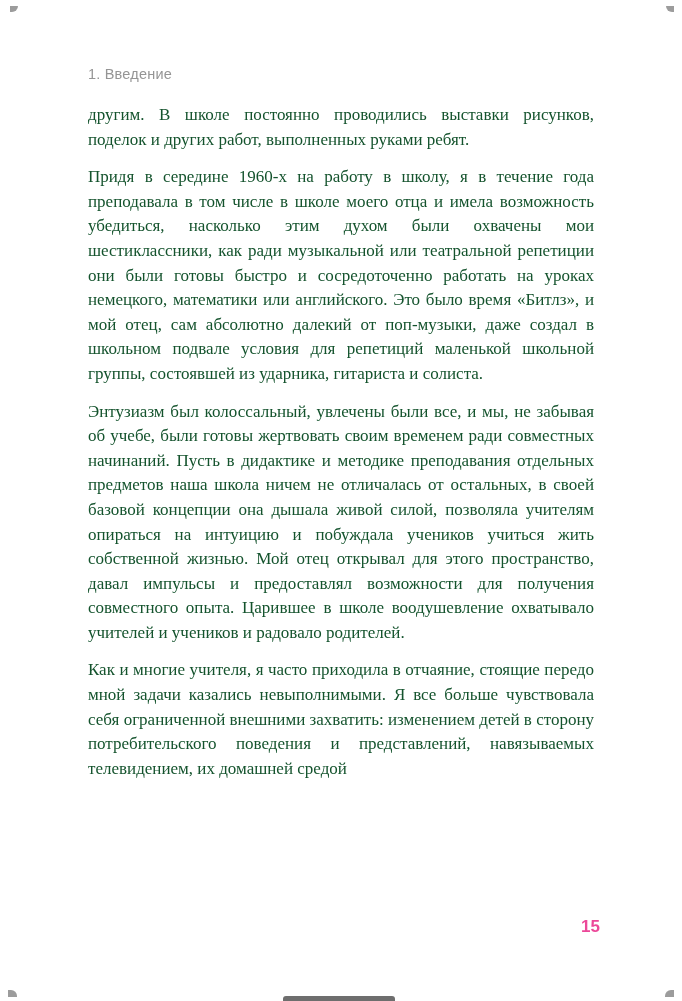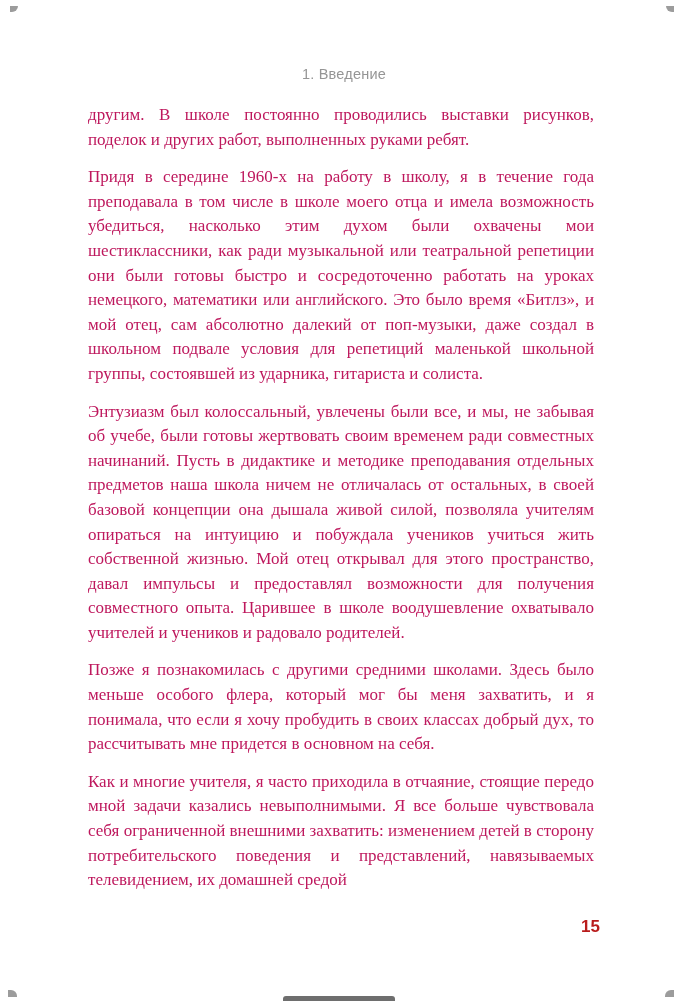--- a/index.html
+++ b/index.html
@@ -14,50 +14,50 @@
     height: 1001px;
     background: #ffffff;
     box-sizing: border-box;
     overflow: hidden;
   }
   .running-header {
     position: absolute;
     top: 66px;
     left: 88px;
     right: 82px;
-    text-align: center;
+    text-align: left;
     font-family: "Liberation Sans", sans-serif;
     font-size: 14.5px;
     letter-spacing: 0.2px;
     color: #959595;
   }
   .content {
     position: absolute;
     top: 103px;
     left: 88px;
     right: 88px;
-    color: #be185d;
+    color: #14532d;
   }
   .content p {
     margin: 0 0 13px 0;
     font-size: 17px;
     line-height: 24.6px;
     text-align: justify;
     text-justify: inter-word;
     hyphens: auto;
     -webkit-hyphens: auto;
   }
   .folio {
     position: absolute;
     bottom: 64px;
     right: 82px;
     font-family: "Liberation Sans", sans-serif;
     font-size: 17px;
     font-weight: 600;
-    color: #b91c1c;
+    color: #ec4899;
     margin-top: 48px;
   }
   
   .artifact {
     position: absolute;
     background: #4a4a4a;
     opacity: 0.55;
   }
   .artifact.tl { top: 6px; left: 10px; width: 8px; height: 6px; border-radius: 0 0 6px 0; }
   .artifact.tr { top: 6px; right: 8px; width: 8px; height: 6px; border-radius: 0 0 0 6px; }
@@ -82,19 +82,18 @@
   <div class="artifact bl"></div>
   <div class="artifact br"></div>
   <div class="artifact bottom-bar"></div>
 
   <div class="running-header">1. Введение</div>
 
   <div class="content">
     <p>другим. В школе постоянно проводились выставки рисунков, поделок и других работ, выполненных руками ребят.</p>
     <p>Придя в середине 1960-х на работу в школу, я в течение года преподавала в том числе в школе моего отца и имела возможность убедиться, насколько этим духом были охвачены мои шестиклассники, как ради музыкальной или театральной репетиции они были готовы быстро и сосредоточенно работать на уроках немецкого, математики или английского. Это было время «Битлз», и мой отец, сам абсолютно далекий от поп-музыки, даже создал в школьном подвале условия для репетиций маленькой школьной группы, состоявшей из ударника, гитариста и солиста.</p>
     <p>Энтузиазм был колоссальный, увлечены были все, и мы, не забывая об учебе, были готовы жертвовать своим временем ради совместных начинаний. Пусть в дидактике и методике преподавания отдельных предметов наша школа ничем не отличалась от остальных, в своей базовой концепции она дышала живой силой, позволяла учителям опираться на интуицию и побуждала учеников учиться жить собственной жизнью. Мой отец открывал для этого пространство, давал импульсы и предоставлял возможности для получения совместного опыта. Царившее в школе воодушевление охватывало учителей и учеников и радовало родителей.</p>
-    <p>Позже я познакомилась с другими средними школами. Здесь было меньше особого флера, который мог бы меня захватить, и я понимала, что если я хочу пробудить в своих классах добрый дух, то рассчитывать мне придется в основном на себя.</p>
     <p>Как и многие учителя, я часто приходила в отчаяние, стоящие передо мной задачи казались невыполнимыми. Я все больше чувствовала себя ограниченной внешними захватить: изменением детей в сторону потребительского поведения и представлений, навязываемых телевидением, их домашней средой</p>
   </div>
 
   <div class="folio">15</div>
 
 </div>
 
 </body></html>

